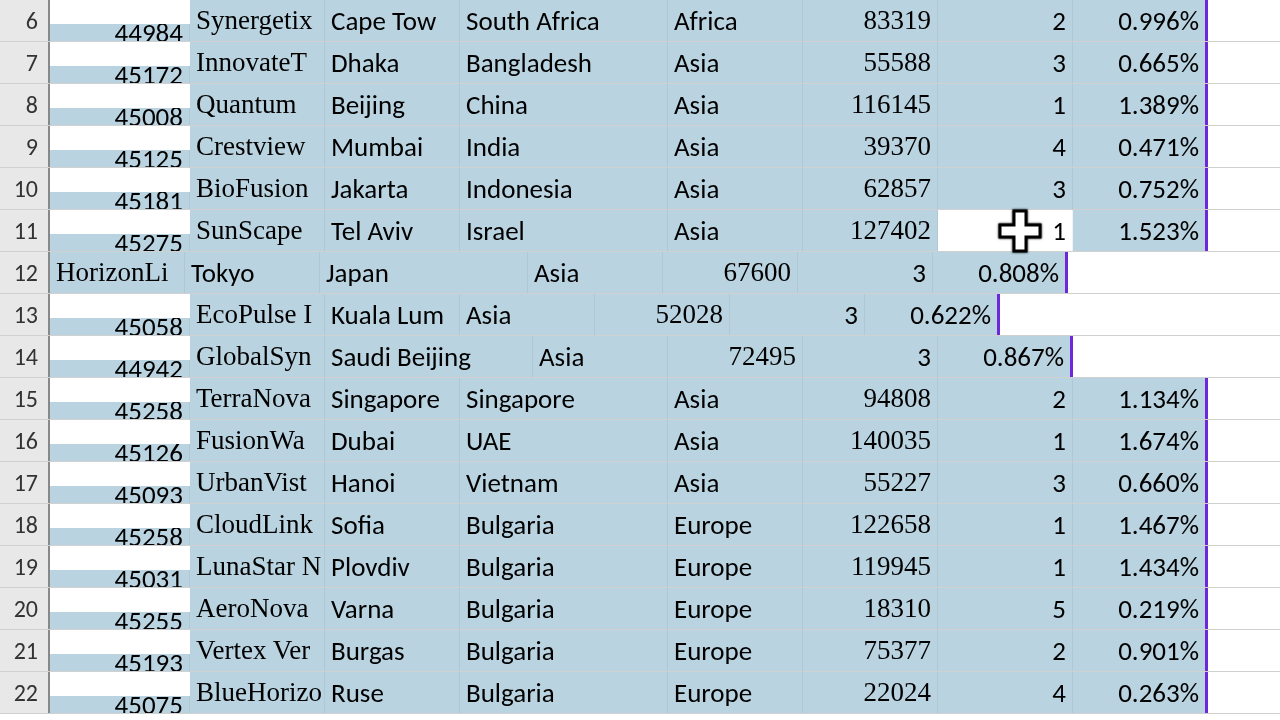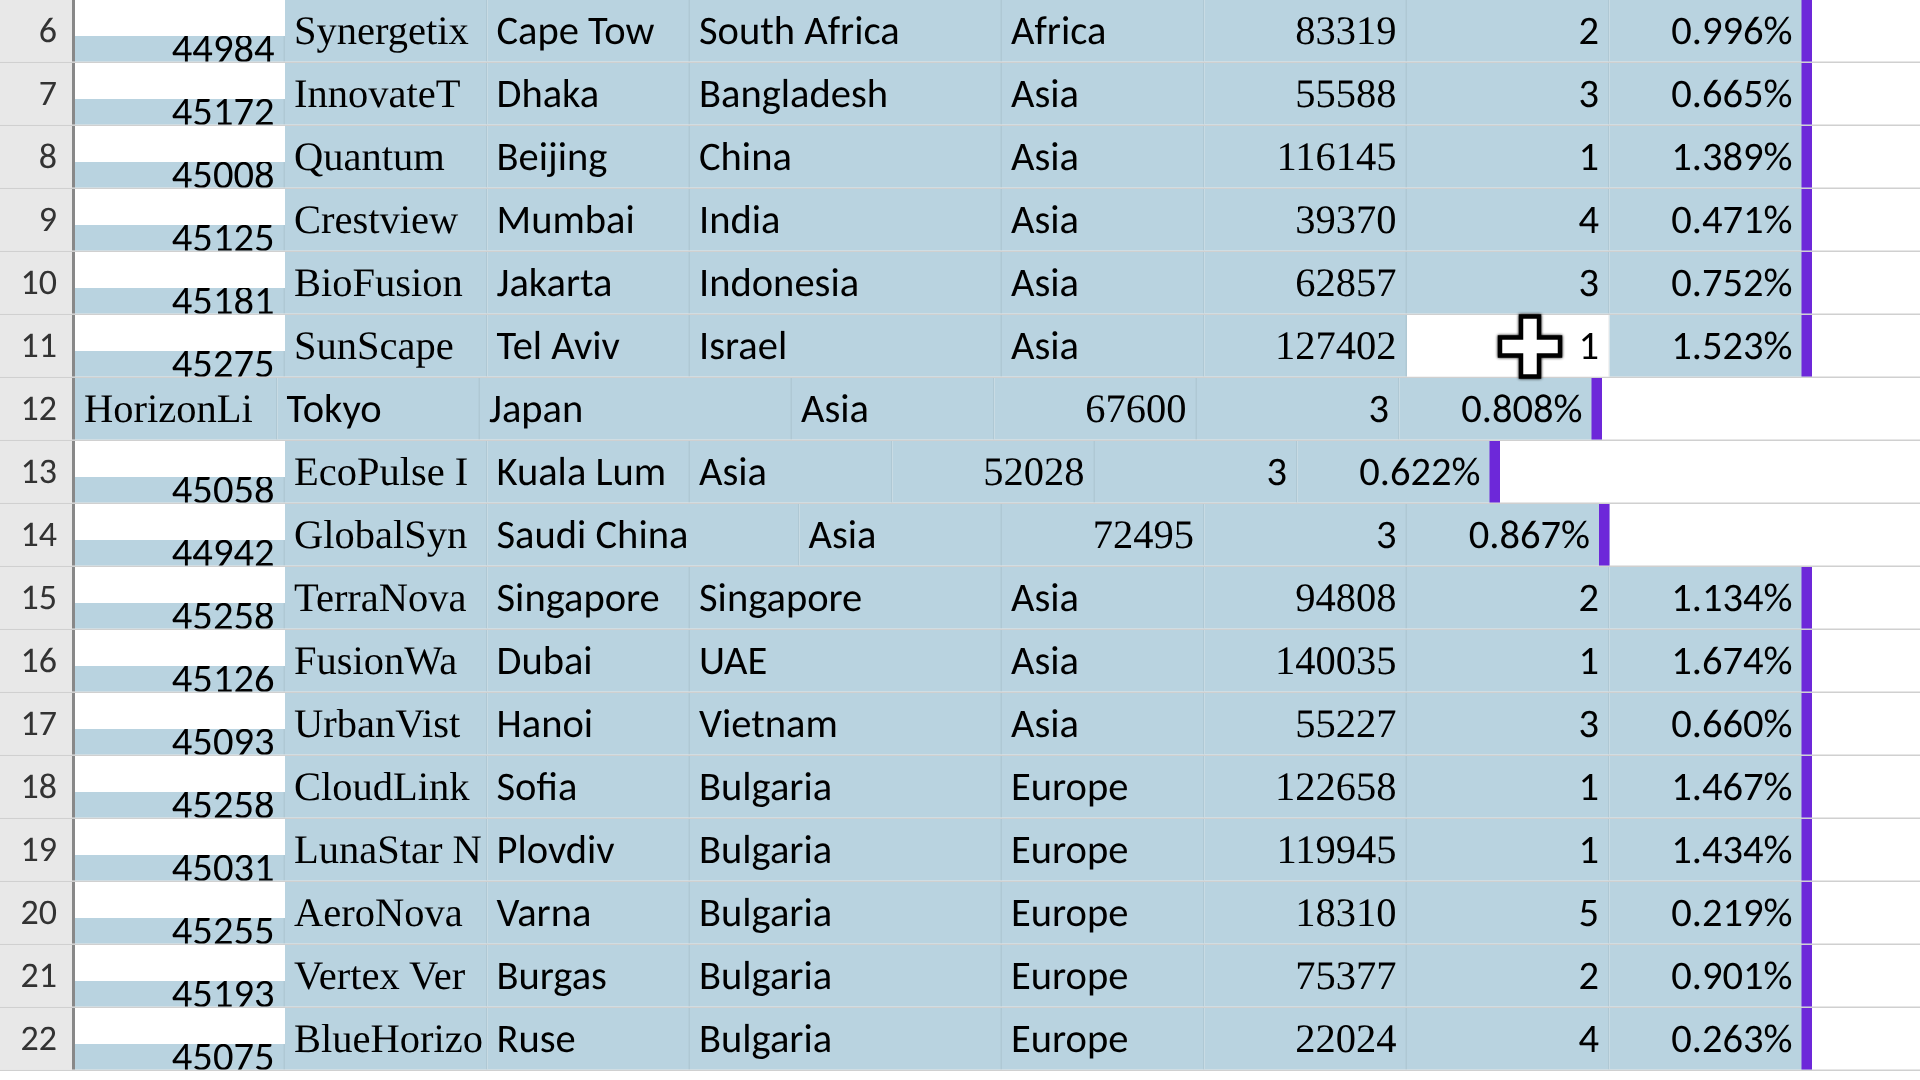--- a/index.html
+++ b/index.html
@@ -23,21 +23,21 @@
   }
   .sel .cell { background: #b9d3e0; }
   .sel .cell.c-g.active { background: #fff; }
   .c-a { flex: 0 0 140px; justify-content: flex-end; margin-top: 24px; }
   .c-b { flex: 0 0 135px; justify-content: flex-start; font-family: Liberation Serif, serif; }
   .c-c { flex: 0 0 135px; justify-content: flex-start; }
   .c-d { flex: 0 0 208px; justify-content: flex-start; }
   .c-e { flex: 0 0 135px; justify-content: flex-start; }
   .c-f { flex: 0 0 135px; justify-content: flex-end; font-family: Liberation Serif, serif; }
   .c-g { flex: 0 0 135px; justify-content: flex-end; }
-  .c-h { flex: 0 0 135px; justify-content: flex-end; border-right: 7px solid #6d28d9; }
+  .c-h { flex: 0 0 135px; justify-content: flex-end; border-right: 3px solid #6d28d9; }
   .cursor {
     position: absolute;
     left: 996px; top: 207px;
     width: 48px; height: 48px;
     pointer-events: none;
   }
   .cursor svg { filter: drop-shadow(0 0 1px #000); }
 </style>
 </head>
 <body>
@@ -126,21 +126,21 @@
       <div class="cell c-c">Kuala Lum</div>
       <div class="cell c-e">Asia</div>
       <div class="cell c-f">52028</div>
       <div class="cell c-g">3</div>
       <div class="cell c-h">0.622%</div>
     </div>
     <div class="row sel">
       <div class="rowhead">14</div>
       <div class="cell c-a">44942</div>
       <div class="cell c-b">GlobalSyn</div>
-      <div class="cell c-d">Saudi China</div>
+      <div class="cell c-d">Saudi Beijing</div>
       <div class="cell c-e">Asia</div>
       <div class="cell c-f">72495</div>
       <div class="cell c-g">3</div>
       <div class="cell c-h">0.867%</div>
     </div>
     <div class="row sel">
       <div class="rowhead">15</div>
       <div class="cell c-a">45258</div>
       <div class="cell c-b">TerraNova</div>
       <div class="cell c-c">Singapore</div>

